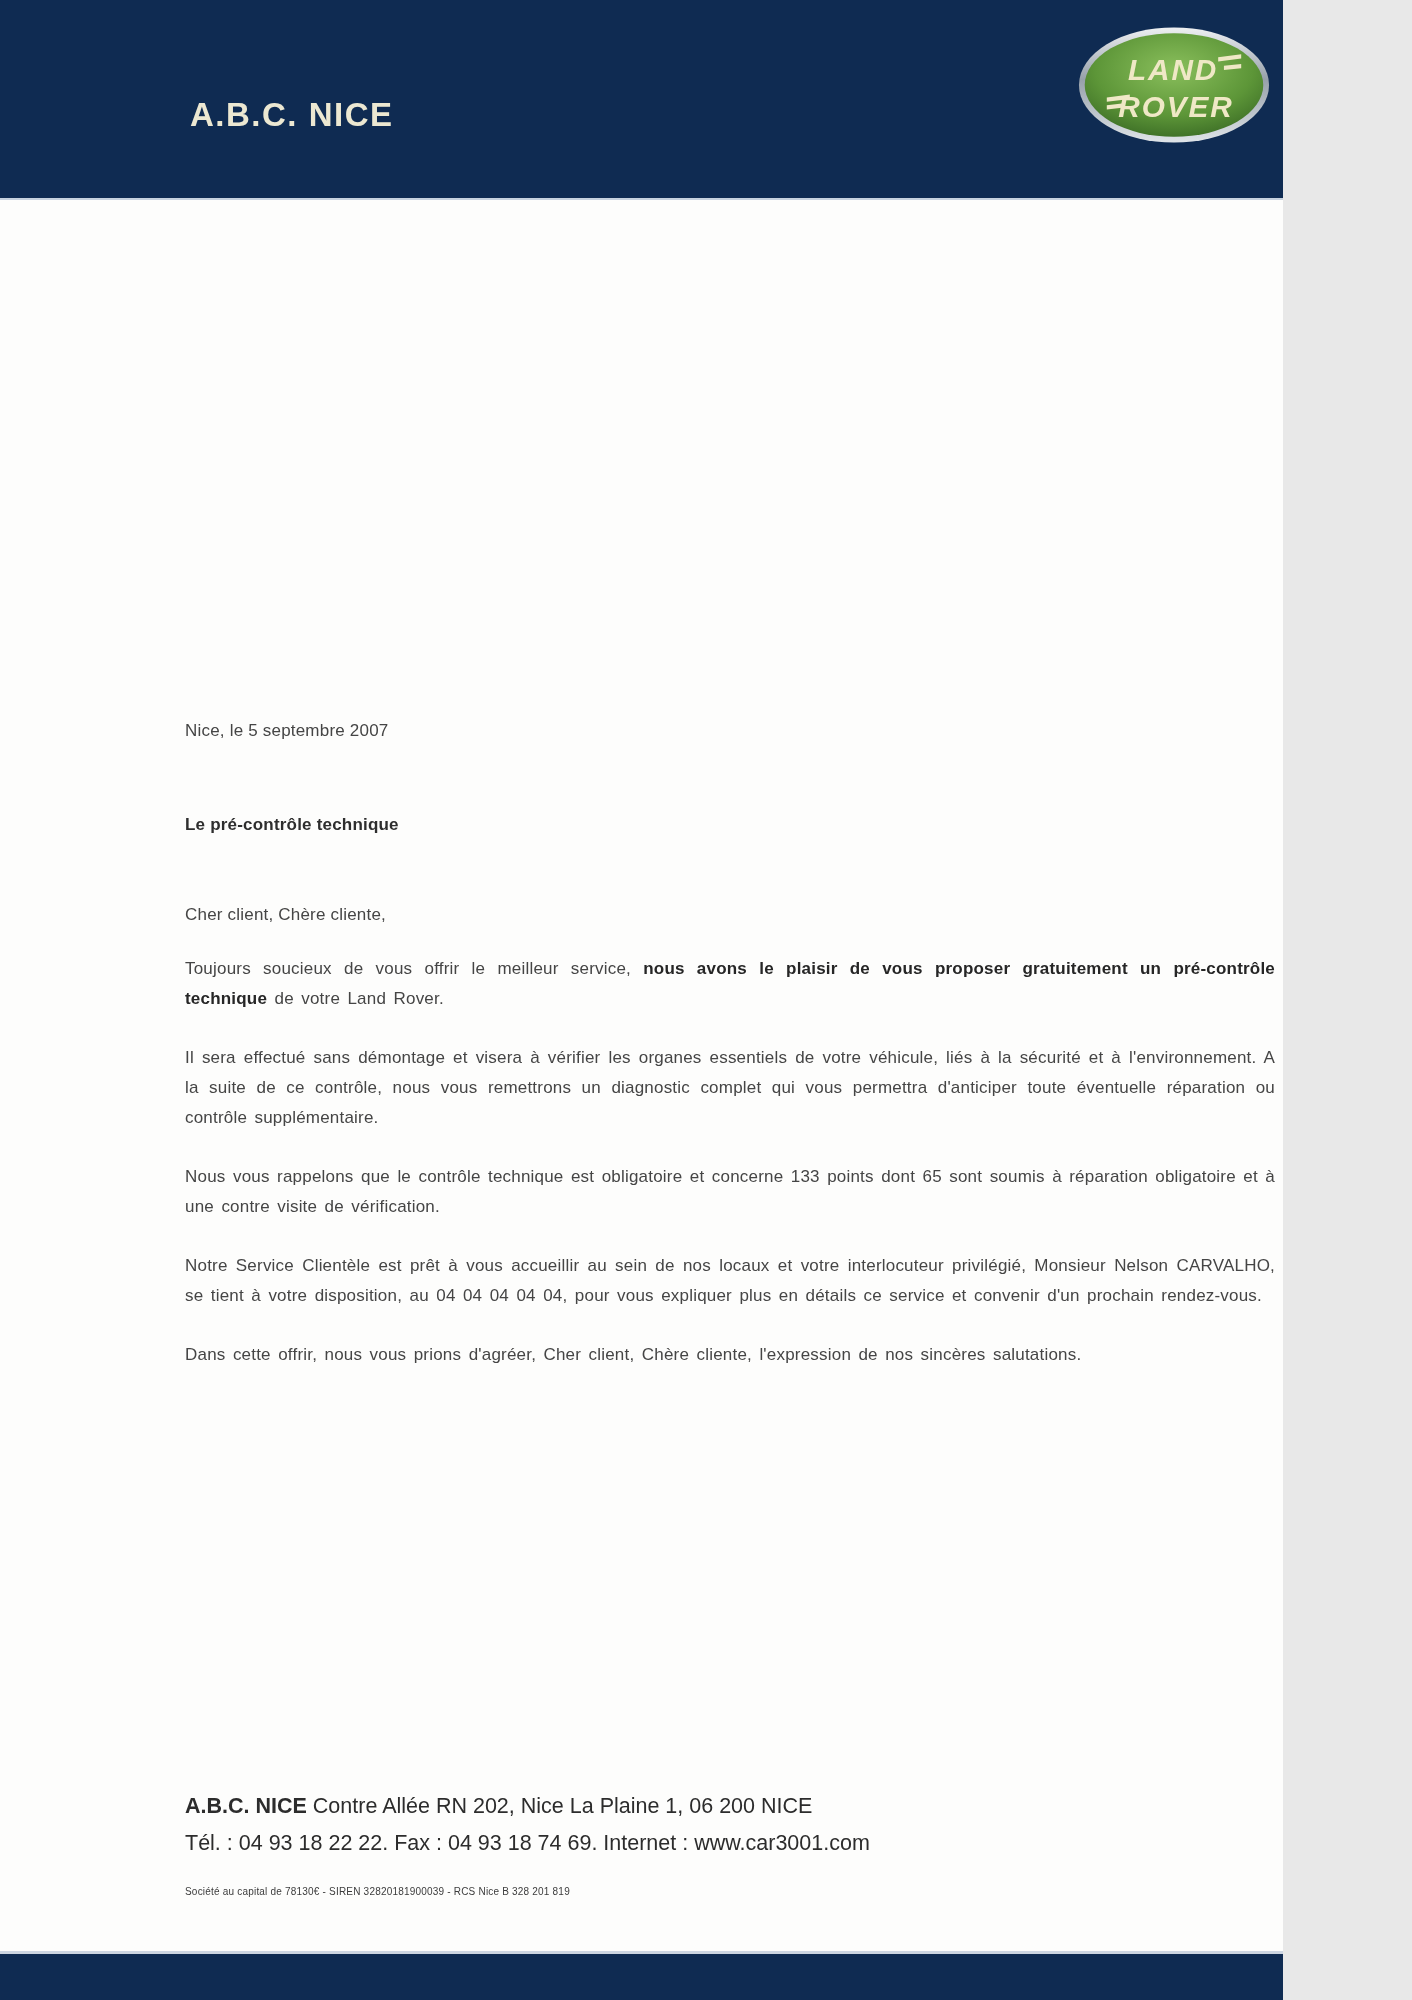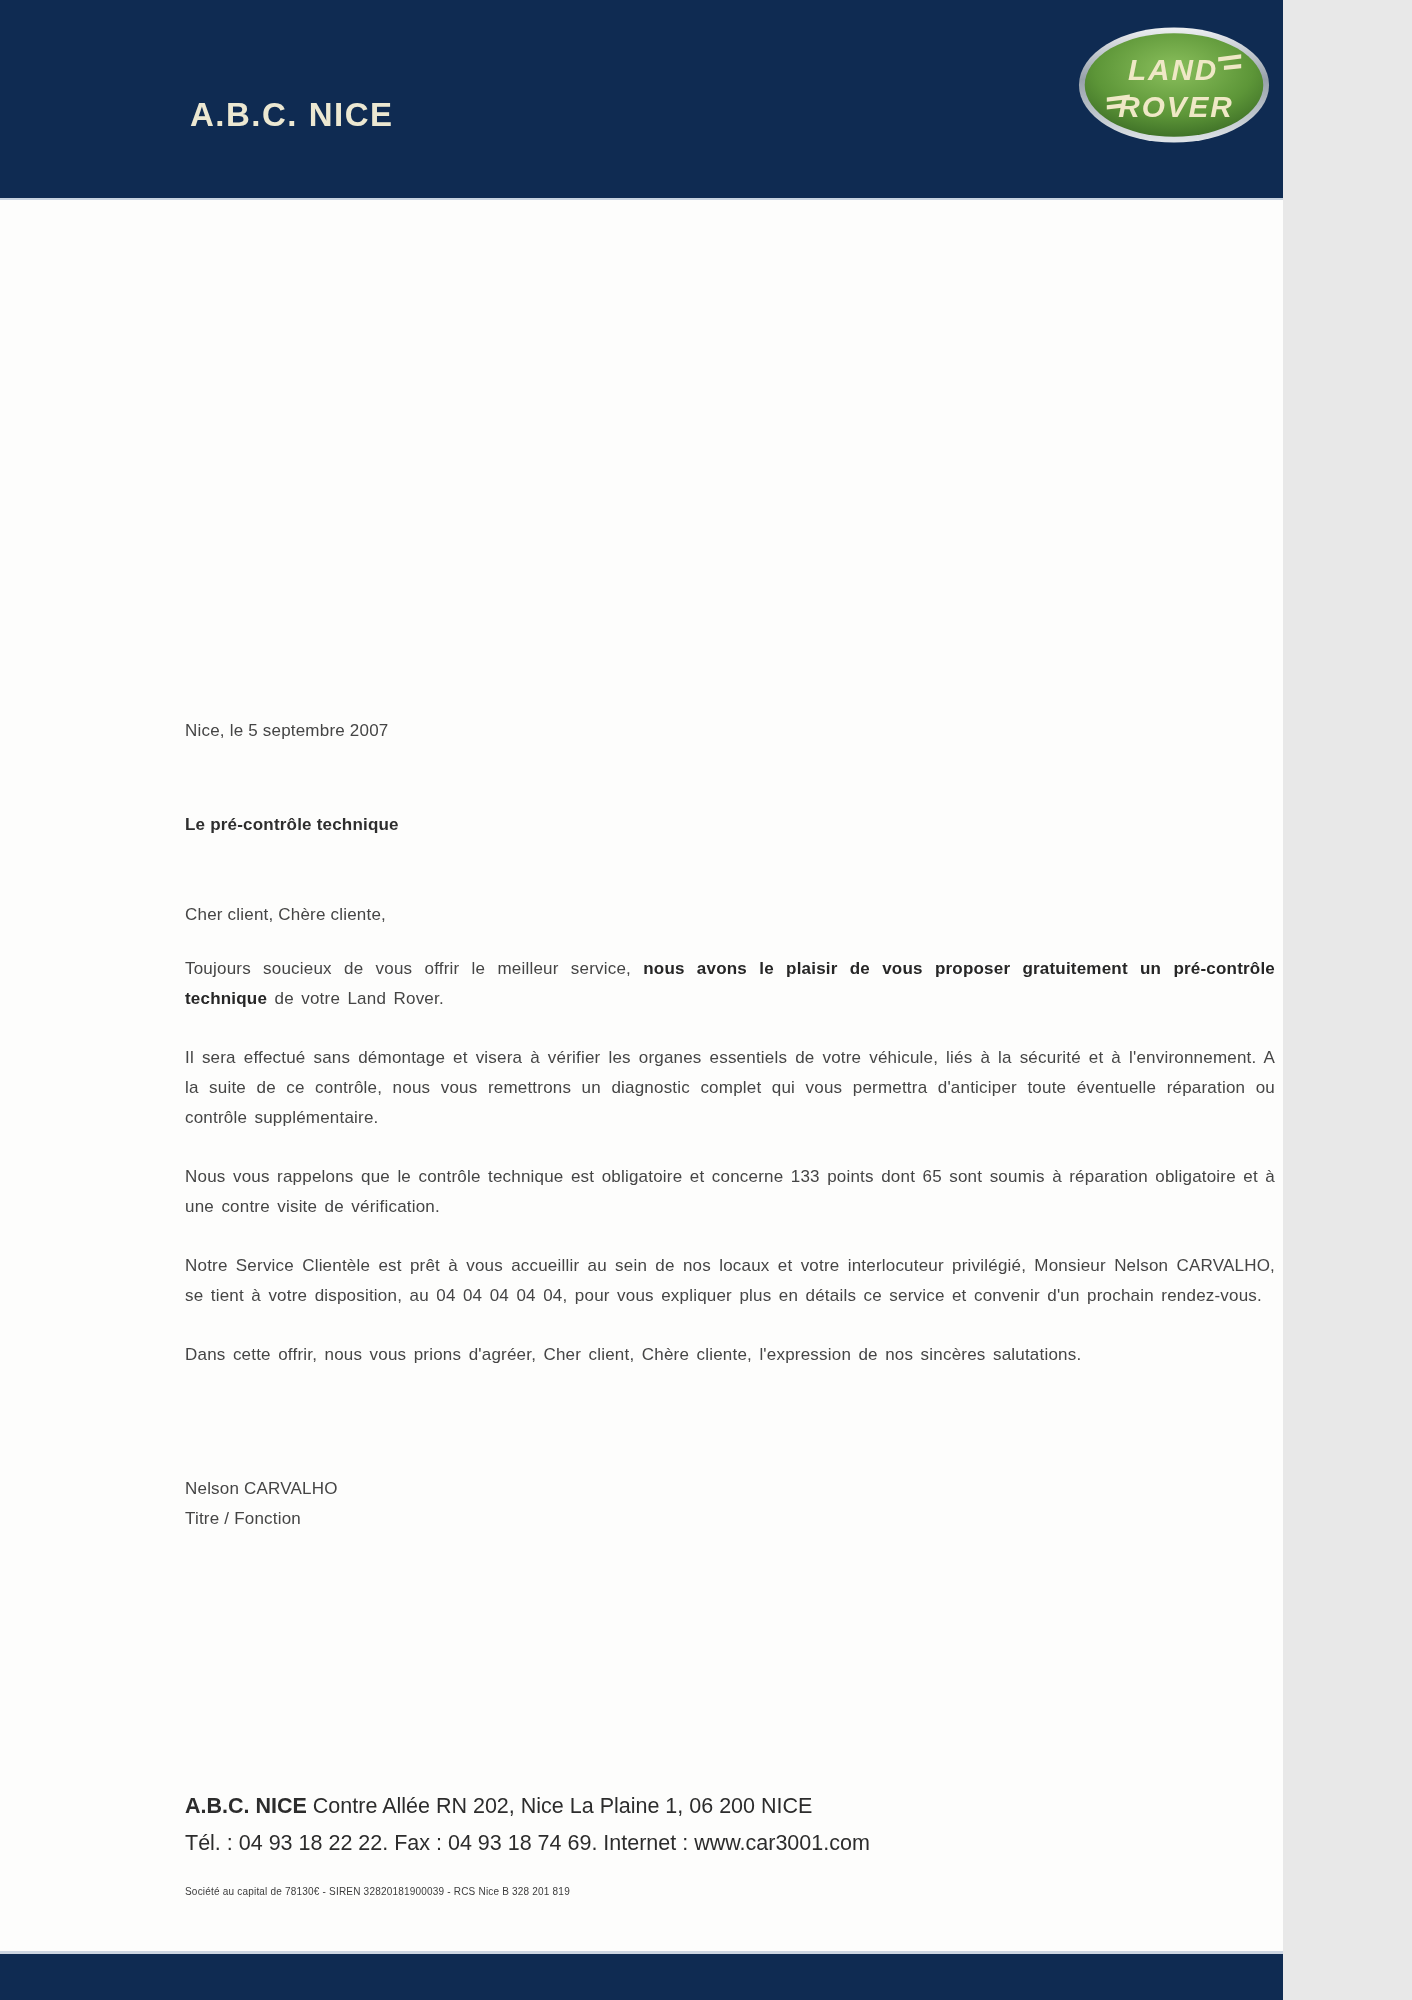--- a/index.html
+++ b/index.html
@@ -95,24 +95,20 @@
     <p class="para para-first"><span>Toujours soucieux de vous offrir le meilleur service, </span><strong>nous avons le plaisir de vous proposer gratuitement un pré-contrôle technique</strong><span> de votre Land Rover.</span></p>
 
     <p class="para">Il sera effectué sans démontage et visera à vérifier les organes essentiels de votre véhicule, liés à la sécurité et à l'environnement. A la suite de ce contrôle, nous vous remettrons un diagnostic complet qui vous permettra d'anticiper toute éventuelle réparation ou contrôle supplémentaire.</p>
 
     <p class="para">Nous vous rappelons que le contrôle technique est obligatoire et concerne 133 points dont 65 sont soumis à réparation obligatoire et à une contre visite de vérification.</p>
 
     <p class="para">Notre Service Clientèle est prêt à vous accueillir au sein de nos locaux et votre interlocuteur privilégié, Monsieur Nelson CARVALHO, se tient à votre disposition, au 04 04 04 04 04, pour vous expliquer plus en détails ce service et convenir d'un prochain rendez-vous.</p>
 
     <p class="para">Dans cette offrir, nous vous prions d'agréer, Cher client, Chère cliente, l'expression de nos sincères salutations.</p>
 
-    <div class="signature">
-      <div>Nelson CARVALHO</div>
-      <div>Titre / Fonction</div>
-    </div>
   </div>
 
   <div class="footer-info">
     <div><strong>A.B.C. NICE</strong><span> Contre Allée RN 202, Nice La Plaine 1, 06 200 NICE</span></div>
     <div>Tél. :  04 93 18 22 22.  Fax :  04 93 18 74 69. Internet : www.car3001.com</div>
     <div class="footer-legal">Société au capital de 78130€ - SIREN 32820181900039 - RCS Nice B 328 201 819</div>
   </div>
 
   <div class="footer-band"></div>
 

